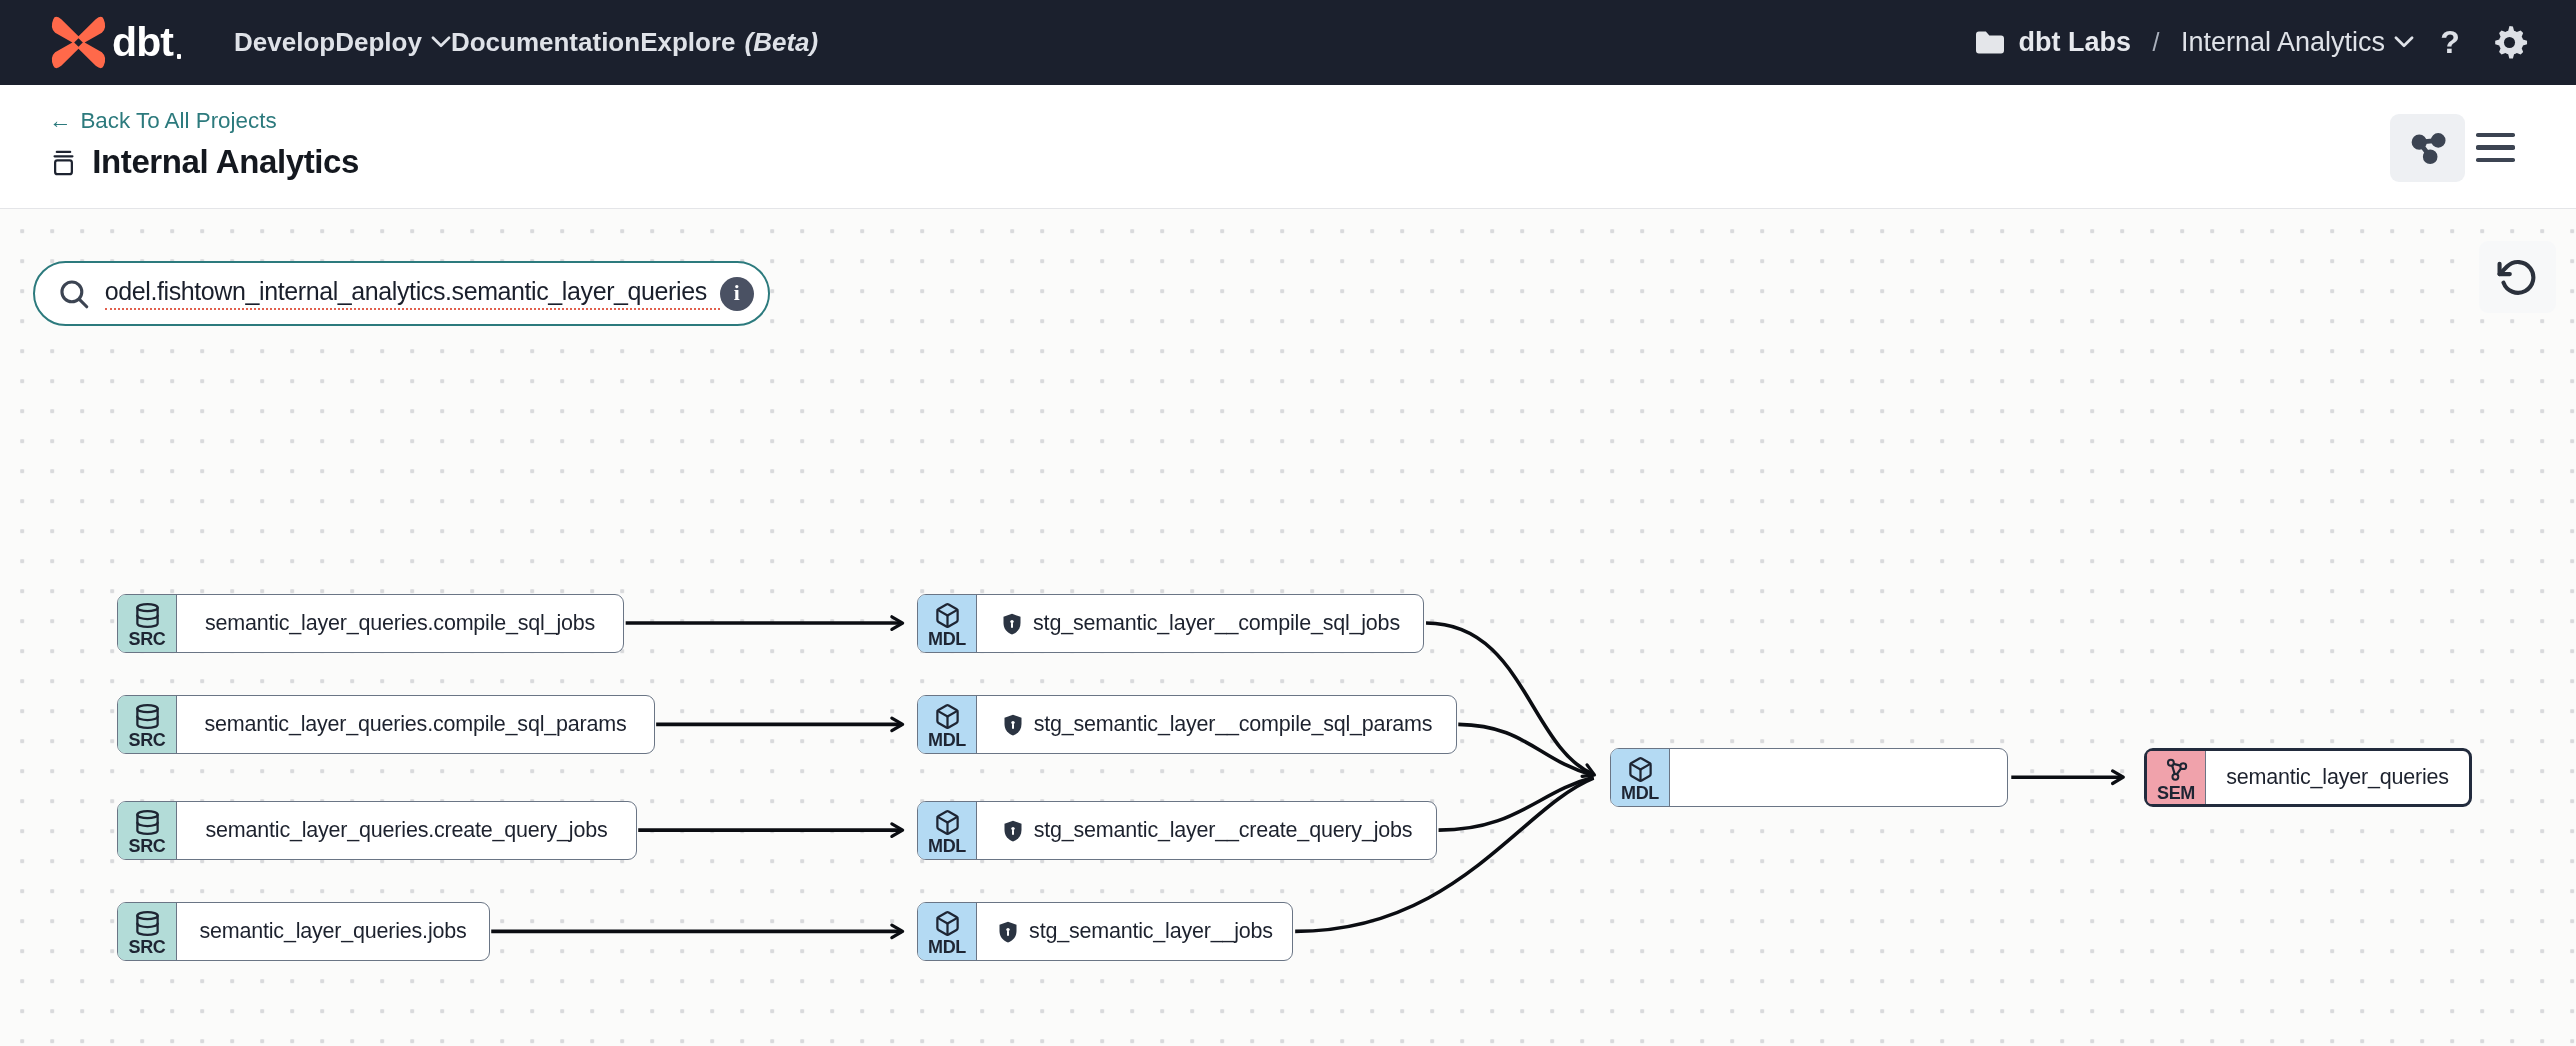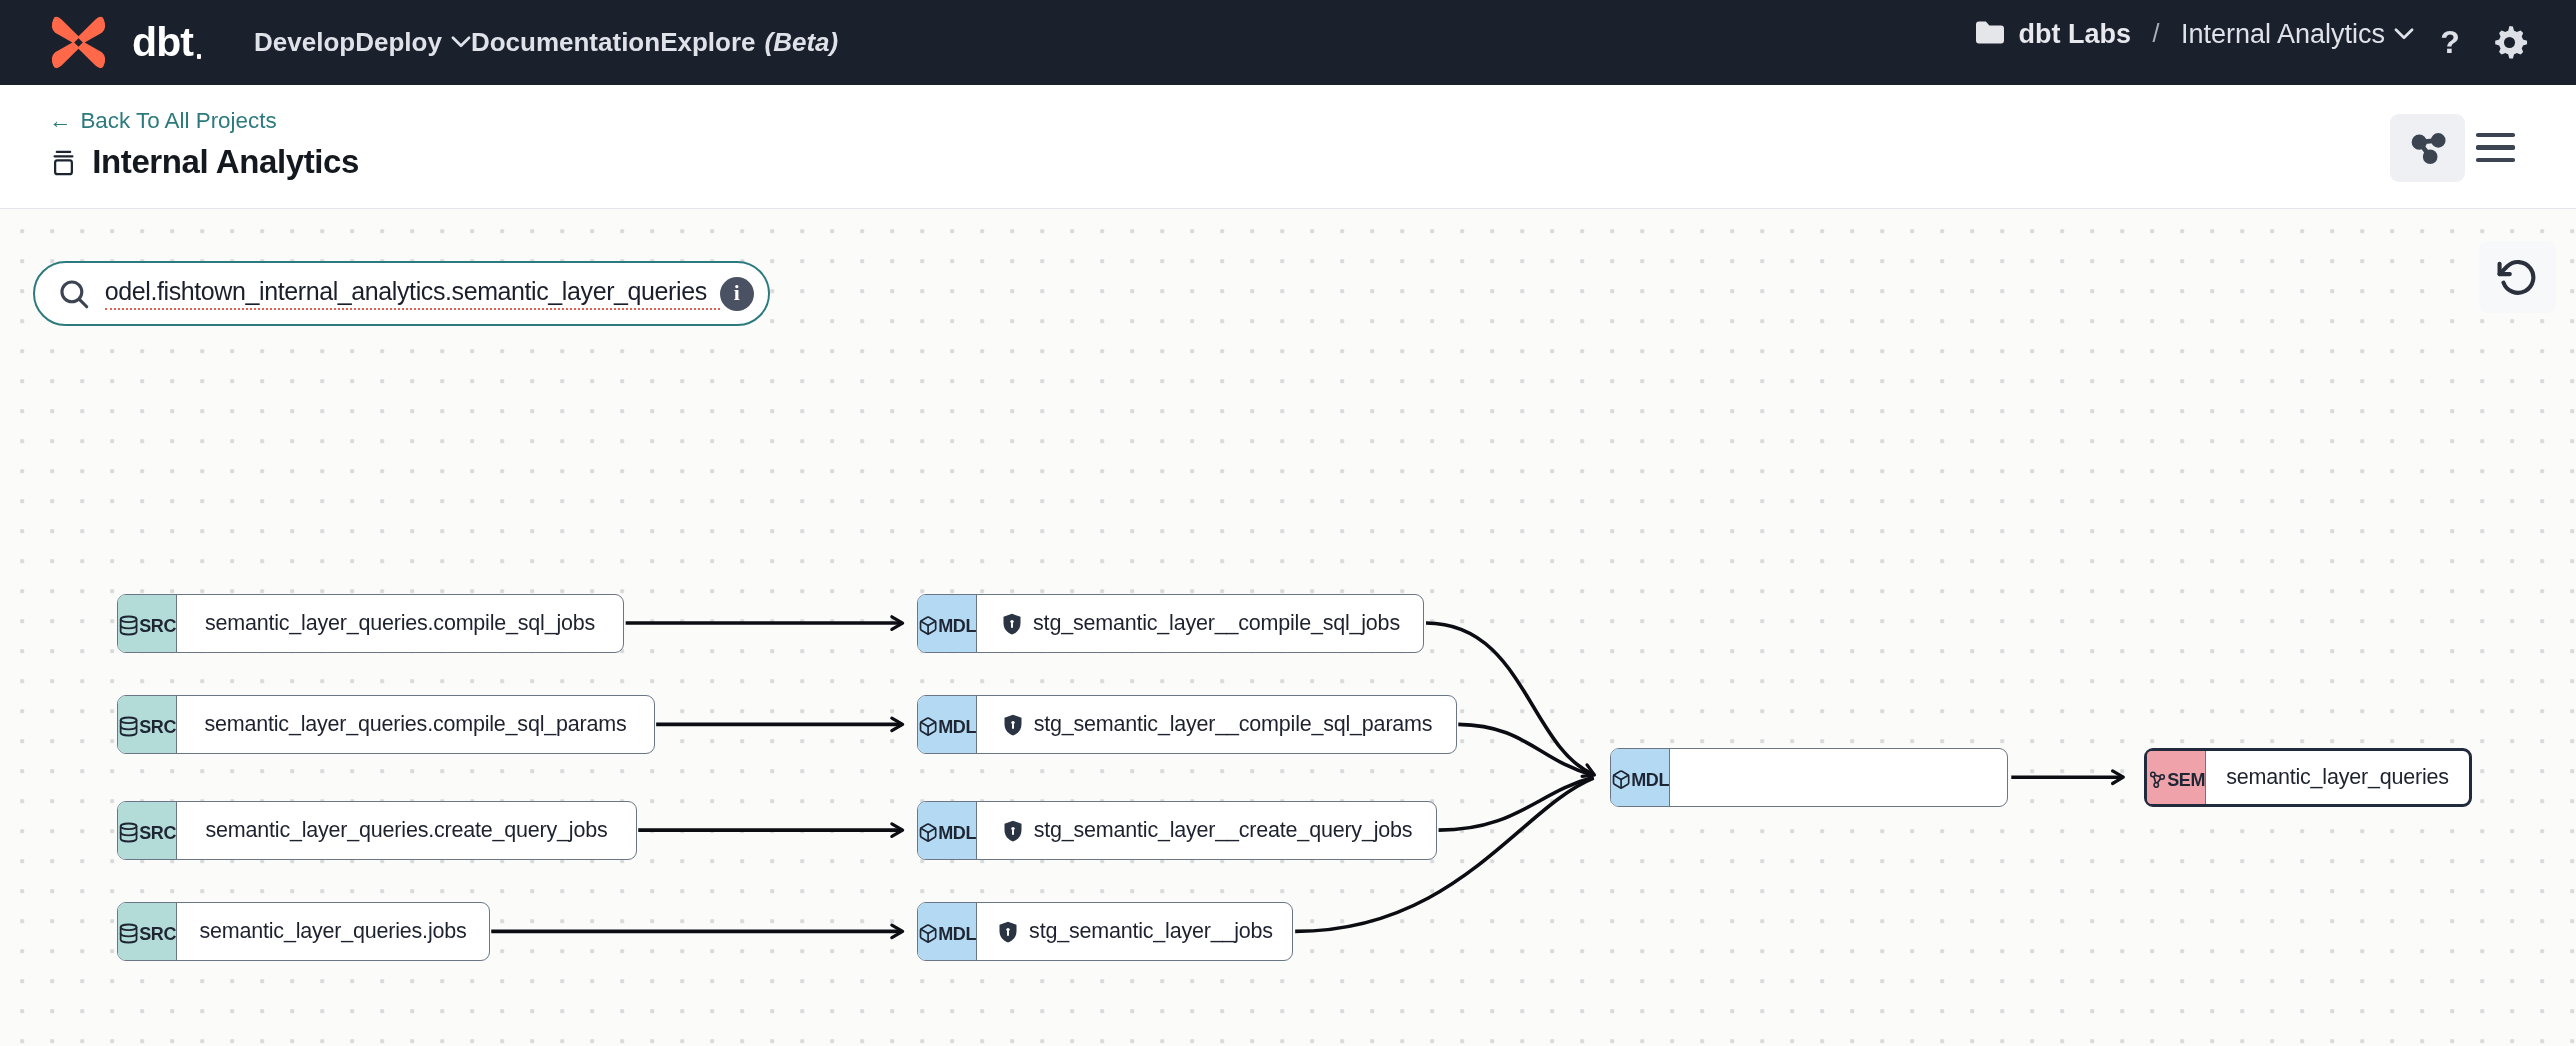--- a/index.html
+++ b/index.html
@@ -2,28 +2,28 @@
 <html style="font-size:14.3px"><head>
 <meta charset="utf-8">
 <style>
   * { margin:0; padding:0; box-sizing:border-box; }
   html,body { width:2576px; height:1047px; overflow:hidden;
     font-family:"Liberation Sans", sans-serif; background:#ffffff; }
 
   
   .navbar { position:relative; width:100%; height:85px; background:#1b202d;
     display:flex; align-items:center; padding:0 43px 0 49px; color:#e7e9ee; }
-  .brand { display:flex; align-items:center; gap:24px; }
+  .brand { display:flex; align-items:center; gap:4px; }
   .brand-name { font-size:41px; font-weight:bold; color:#ffffff; letter-spacing:-0.9px; position:relative; }
   .brand-name::after { content:""; position:absolute; right:-8px; bottom:7.2px; width:4.5px; height:4.5px; background:#fff; border-radius:0.9px; }
   .nav-menu { display:flex; align-items:center; margin-left:61px; }
   .nav-item { display:flex; align-items:center; gap:9px; font-size:26px; font-weight:bold;
     color:#dfe2e8; cursor:pointer; }
   .nav-item .beta { font-weight:bold; font-style:italic; }
-  .nav-right { margin-left:auto; display:flex; align-items:flex-start; gap:12.5px; }
+  .nav-right { margin-left:auto; display:flex; align-items:center; gap:12.5px; }
   .crumb-account { display:flex; align-items:center; gap:10.8px; font-size:27px; font-weight:bold; color:#e7e9ee; }
   .crumb-sep { font-size:25px; color:#aab0bc; margin:0 9px; font-weight:normal; }
   .crumb-project { display:flex; align-items:center; gap:9px; font-size:27px; color:#dfe2e8; }
   .nav-icon-btn { display:flex; align-items:center; justify-content:center; width:47px; height:47px; cursor:pointer; }
   .qmark { font-size:32px; font-weight:bold; color:#dde0e6; }
 
   
   .page-header { position:relative; width:100%; height:124px; background:#ffffff;
     border-bottom:0.9px solid #e4e5e8; padding:23px 0 0 49px; }
   .back-link { display:inline-flex; align-items:center; gap:9px; color:#2c7a7d;
@@ -51,21 +51,21 @@
     font-size:21.5px; font-weight:bold; font-family:"Liberation Serif", serif; cursor:pointer; }
 
   .reset-btn { position:absolute; left:2479px; top:32px; width:77px; height:72px;
     background:#f7f8f9; border-radius:9px; display:flex; align-items:center; justify-content:center; cursor:pointer; }
 
   
   .node { position:absolute; height:59px; display:flex; align-items:stretch;
     background:#ffffff; border:1.8px solid #6a7585; border-radius:9px; cursor:pointer; }
   .node.selected { border:3.6px solid #222b3d; border-radius:9px;justify-content:space-between; }
   .node-badge { flex:none; width:59px; border-right:1.8px solid #6a7585;
-    border-radius:7.2px 0 0 7.2px; display:flex; flex-direction:row;
+    border-radius:7.2px 0 0 7.2px; display:flex; flex-direction:column;
     align-items:center; justify-content:center; padding-top:3.6px; }
   .node.selected .node-badge { border-right-width:1.8px; border-radius:4.5px 0 0 4.5px; }
   .node-badge .tlabel { font-size:18px; font-weight:bold; color:#1e2533; letter-spacing:-0.4px; line-height:1; margin-top:0.9px; }
   .node-label { flex:1; display:flex; align-items:center; justify-content:center; gap:9px;
     padding:0 16px; font-size:21.5px; color:#1d222e; white-space:nowrap; letter-spacing:-0.2px; }
 
   .edges-svg { position:absolute; left:0; top:0; pointer-events:none; }
   .hidden-defs { position:absolute; width:0; height:0; overflow:hidden; }
 </style>
 </head>

